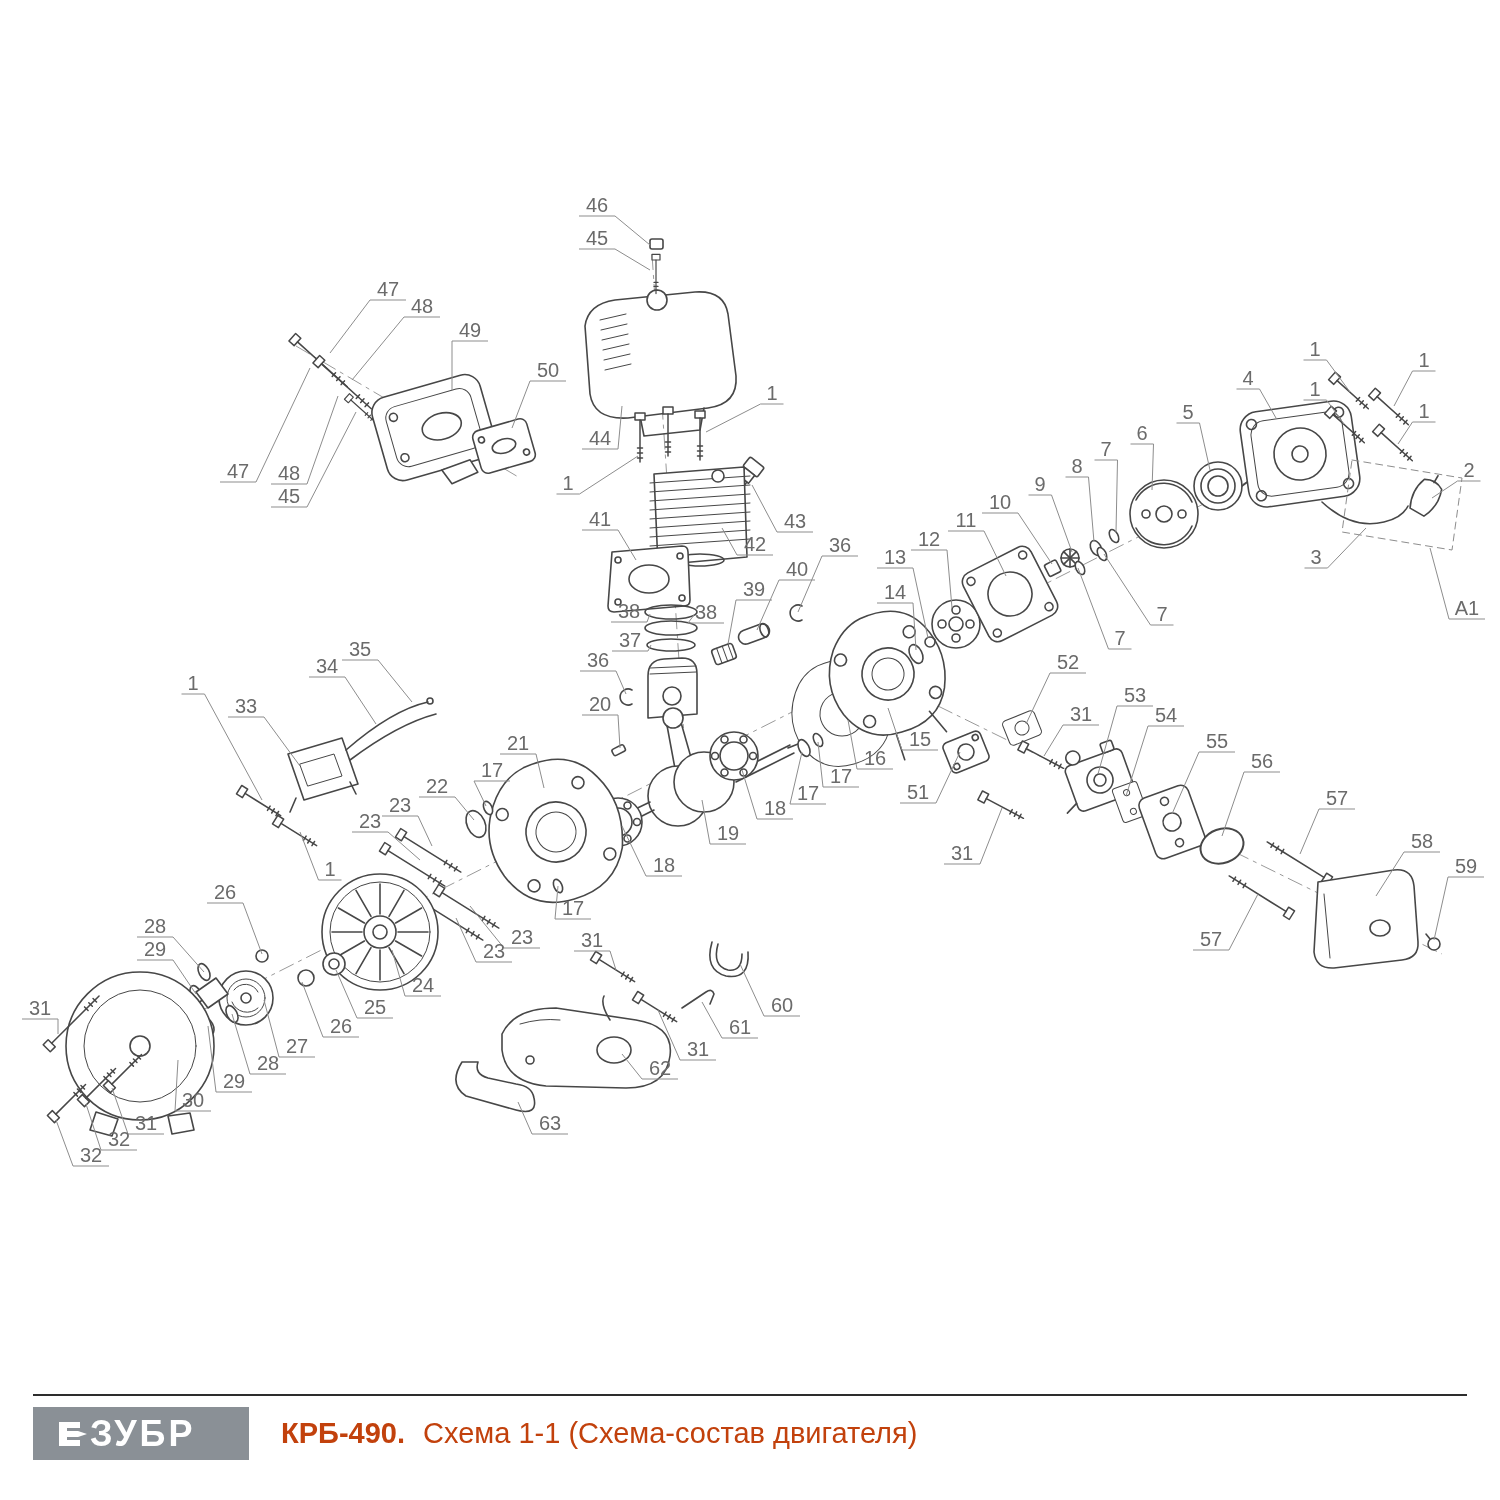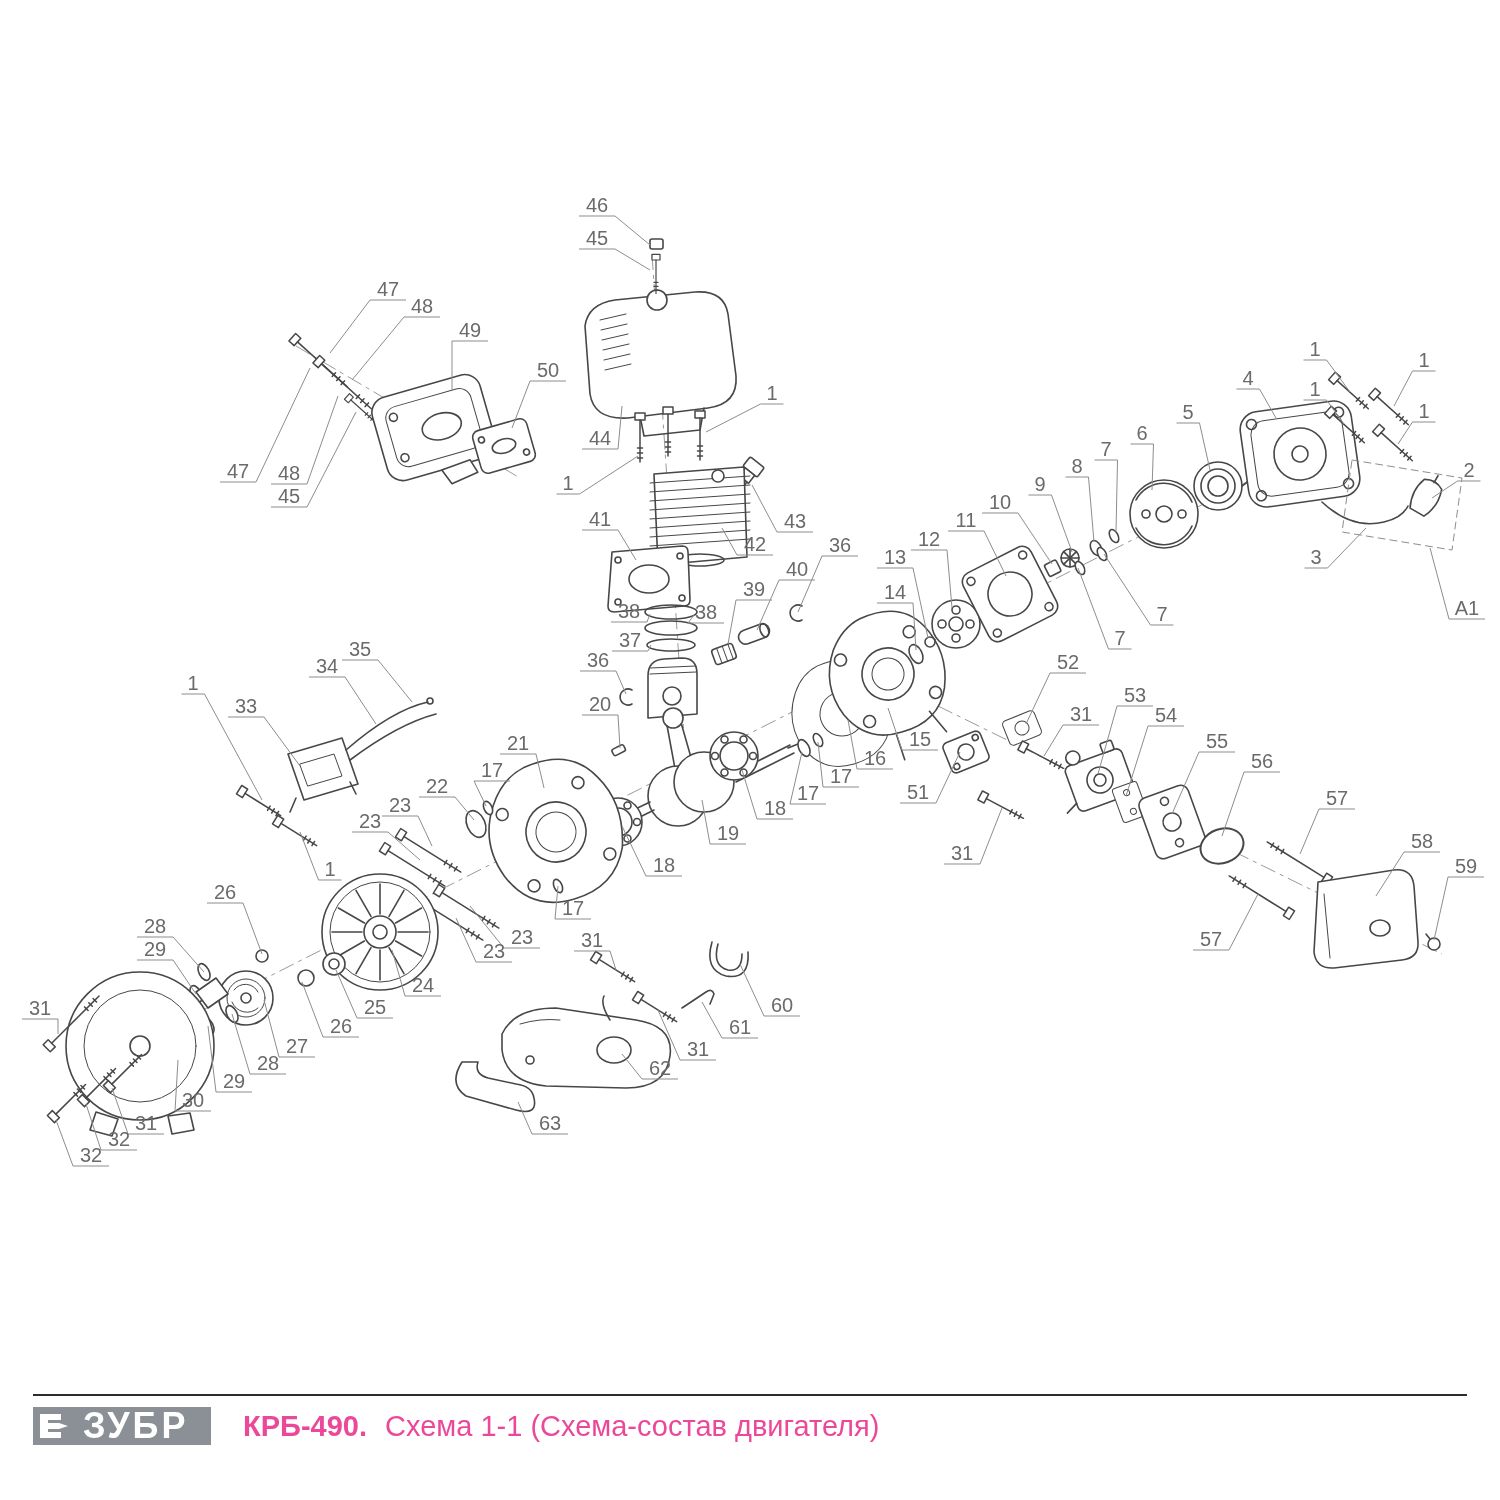--- a/index.html
+++ b/index.html
@@ -10,23 +10,23 @@
   #labels line{stroke:#8d8d8d;stroke-width:1;}
   .art{stroke:#474747;stroke-width:1.6;fill:none;stroke-linejoin:round;stroke-linecap:round;}
   .fillw{fill:#ffffff;}
   .thin{stroke-width:1;}
   .axis{stroke:#9a9a9a;stroke-width:1;stroke-dasharray:16 5 4 5;fill:none;}
   .dashbox{stroke:#8d8d8d;stroke-width:1;stroke-dasharray:7 5;fill:none;}
 
   .footer{position:absolute;left:33px;right:33px;top:1386px;}
   .footer .rule{border-top:2px solid #2d2d2d;}
   .footer-row{margin-top:11px;display:flex;align-items:center;gap:32px;}
-  .logo{background:#8a9096;height:38px;padding:0 4px;display:flex;align-items:center;gap:12px;min-width:170px;}
+  .logo{background:#8a9096;height:53px;padding:0 23px;display:flex;align-items:center;min-width:170px;}
   .logo .brand{color:#fff;font-weight:700;font-size:36px;letter-spacing:3px;line-height:1;}
-  .caption{font-size:29px;color:#ec4899;white-space:nowrap;}
+  .caption{font-size:29px;color:#c2410c;white-space:nowrap;}
   .caption .model{font-weight:700;}
   .caption .scheme{font-weight:400;margin-left:10px;}
 </style>
 </head>
 <body>
 
 <div id="stage">
 
 <svg id="diagram-svg" width="1500" height="1500" viewBox="0 0 1500 1500">
   <defs>

